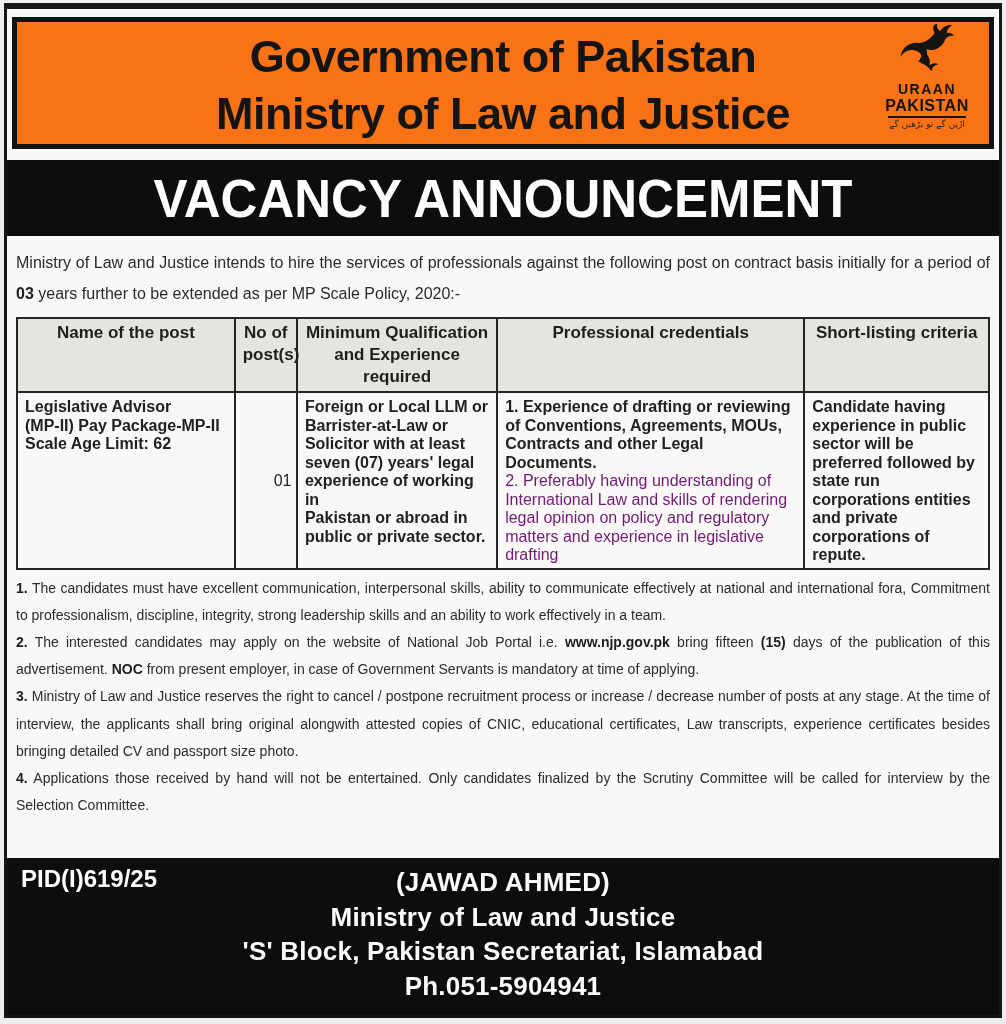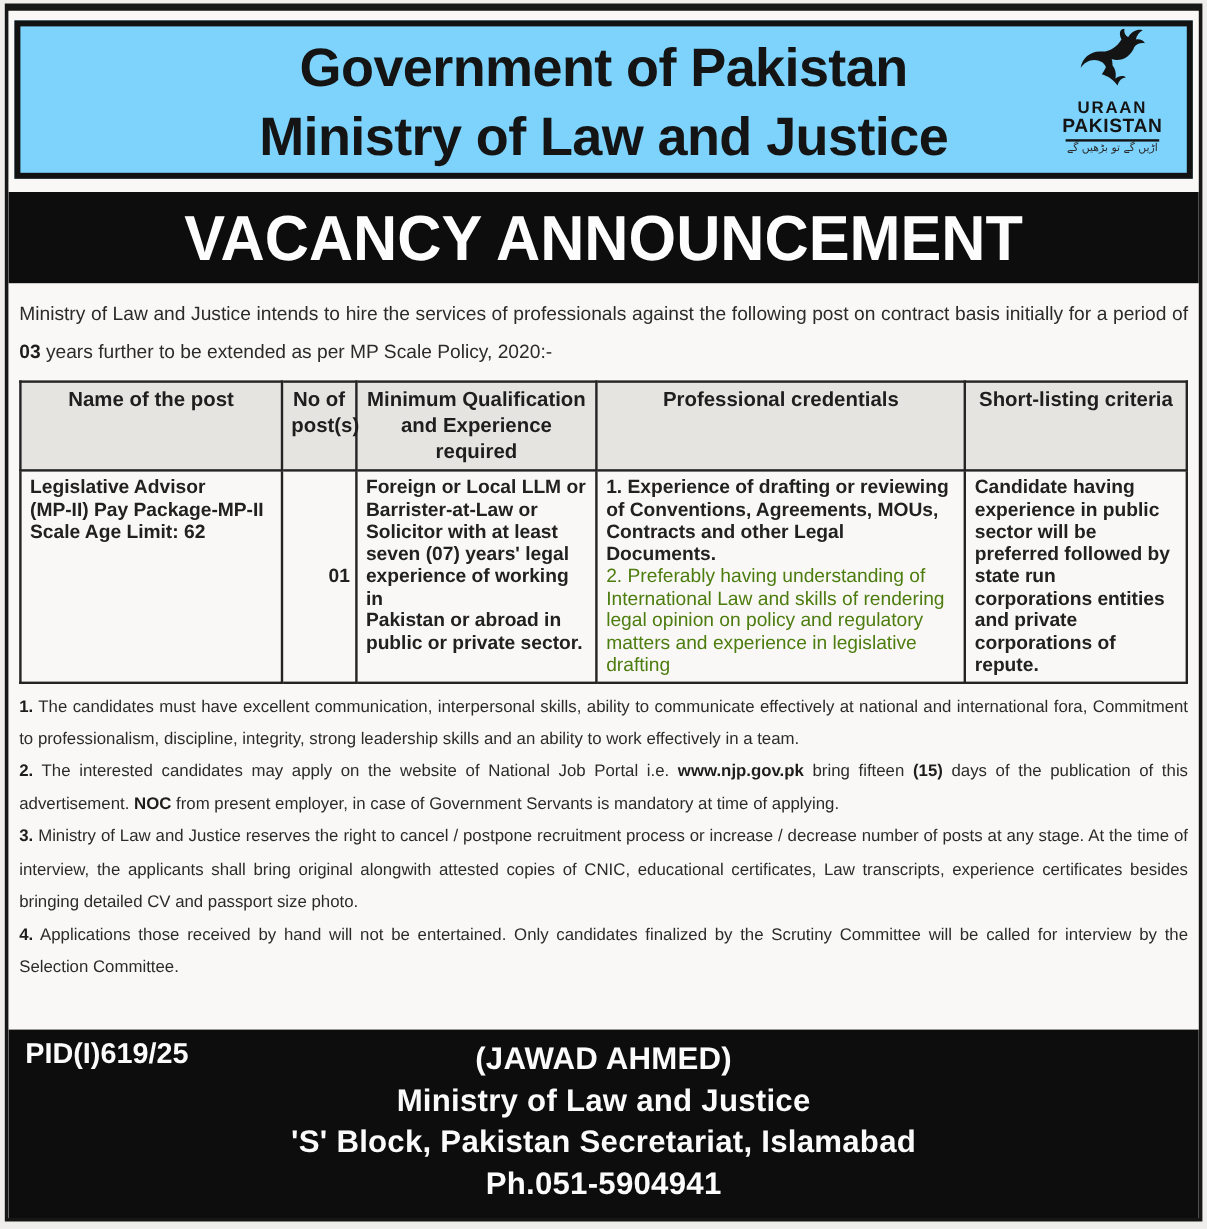--- a/index.html
+++ b/index.html
@@ -16,21 +16,21 @@
     left:4px;right:4px;top:3px;bottom:6px;
     border:3px solid #161616;
     border-top-width:6px;
     background:#f9f8f6;
     overflow:hidden;
   }
   
   .header-box{
     margin:8px 5px 0 5px;
     border:5px solid #121212;
-    background:#7dd3fc;
+    background:#f97316;
     height:122px;
     position:relative;
   }
   .titles{
     position:absolute;left:0;right:0;top:6px;
     text-align:center;
   }
   .title1,.title2{
     font-weight:700;
     font-size:45px;
@@ -102,23 +102,23 @@
     vertical-align:top;
   }
   td{
     font-size:16px;
     line-height:18.5px;
     padding-top:5px;
     color:#212121;
   }
   .pre{white-space:pre-line;}
   .bold{font-weight:700;}
-  .cell-center{text-align:left;vertical-align:middle;font-weight:700;padding-left:38px;}
+  .cell-center{text-align:left;vertical-align:middle;font-weight:400;padding-left:38px;}
   .cred-1{font-weight:700;}
-  .cred-2{font-weight:400;color:#4d7c0f;}
+  .cred-2{font-weight:400;color:#701a75;}
   col.c1{width:22.4%;} col.c2{width:6.4%;} col.c3{width:20.6%;} col.c4{width:31.6%;} col.c5{width:19.0%;}
   
   .footer{
     position:absolute;
     left:0;right:0;bottom:0;
     background:#0d0d0d;
     color:#fbfbfb;
     text-align:center;
     padding:7px 14px 12px 14px;
   }

